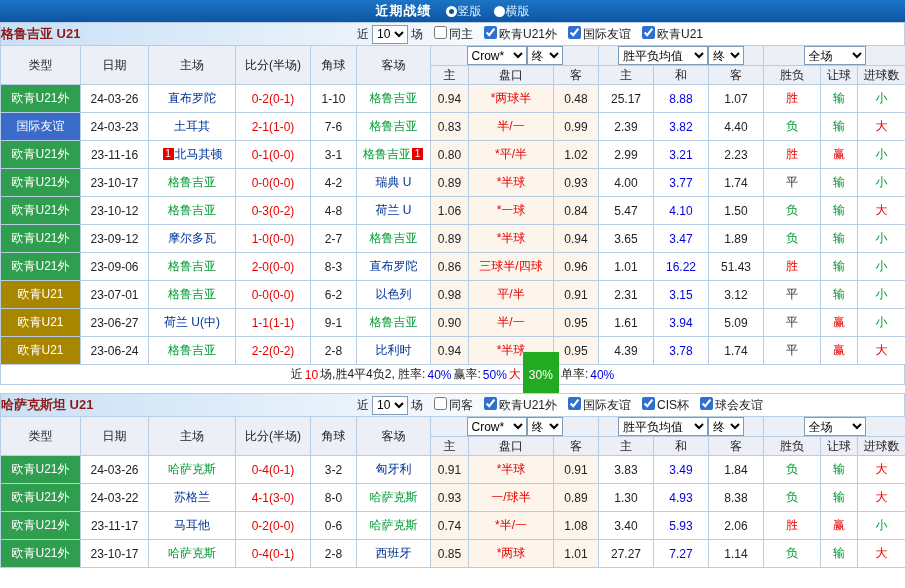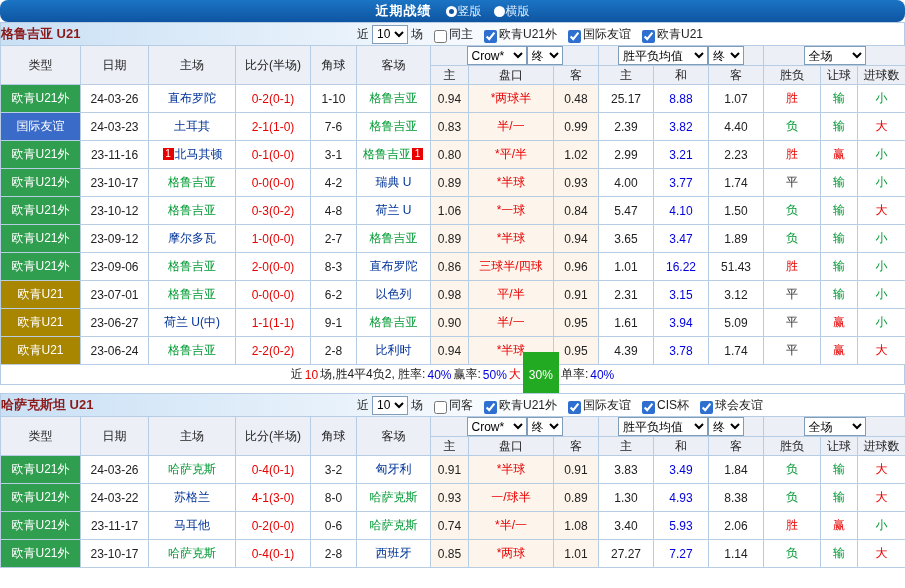--- a/index.html
+++ b/index.html
@@ -4,39 +4,39 @@
 <style>
   * { box-sizing: border-box; }
   body { margin: 0; background: #fff; }
   .page {
     width: 905px; height: 588px; overflow: hidden; position: relative;
     font-family: "Liberation Sans", "DejaVu Sans", sans-serif;
     font-size: 12px; color: #222; background: #fff;
   }
   .topbar {
     height: 22px; background: linear-gradient(var(--topbar-blue,#1b74c4), #0e55a2);
-    display: flex; align-items: center; justify-content: center; gap: 14px; border-radius: 8px;
+    display: flex; align-items: center; justify-content: center; gap: 14px;
   }
   .topbar-title { color: #fff; font-weight: bold; font-size: 13px; letter-spacing: 1px; }
   .radio-wrap { display: inline-flex; align-items: center; gap: 1px; cursor: pointer; }
   .radio {
     width: 11px; height: 11px; border-radius: 50%; background: #fff;
     display: inline-flex; align-items: center; justify-content: center;
   }
   .radio.checked::before { content:""; width: 5px; height: 5px; border-radius: 50%; background: #0e55a2; }
   .radio-label { color: #d8ecff; }
   .sec-head {
     height: 23px; position: relative; display: flex; align-items: center;
     background: linear-gradient(to right, #c9e0f5, #e9f2fb 38%, #ffffff 62%);
     border: 1px solid var(--border,#b6cde4); border-bottom: none;
   }
   .sec-title { color: var(--section-title,#8b1a1a); font-weight: bold; font-size: 13px; padding-left: 0; }
   .filters { position: absolute; left: 356px; display: flex; align-items: center; gap: 3px; white-space: nowrap; }
   .filters select, th select { font-size: 12px; height: 19px; border: 1px solid #7f9db9; background: #fff; padding: 0; }
-  .cb-wrap { display: inline-flex; align-items: flex-end; }
+  .cb-wrap { display: inline-flex; align-items: flex-start; }
   .cb-wrap input[type=checkbox] { width: 13px; height: 13px; margin: 0 2px 0 8px; accent-color: #2e6fd0; }
   table { border-collapse: collapse; table-layout: fixed; width: 905px; }
   th, td { border: 1px solid var(--border,#b6cde4); text-align: center; overflow: hidden; white-space: nowrap; padding: 0 1px; }
   thead th { background: var(--header-bg,#edeff7); font-weight: normal; height: 20px; color: #222; }
   thead tr.sub th { height: 19px; }
   tbody td { height: 28px; background: #fff; }
   td.cream { background: var(--odds-bg,#fdf5ec); }
   td.type-green { background: var(--type-green,#2f9e4e); color: #fff; }
   td.type-blue  { background: var(--type-blue,#3a6bc8); color: #fff; }
   td.type-olive { background: var(--type-olive,#a98600); color: #fff; }

